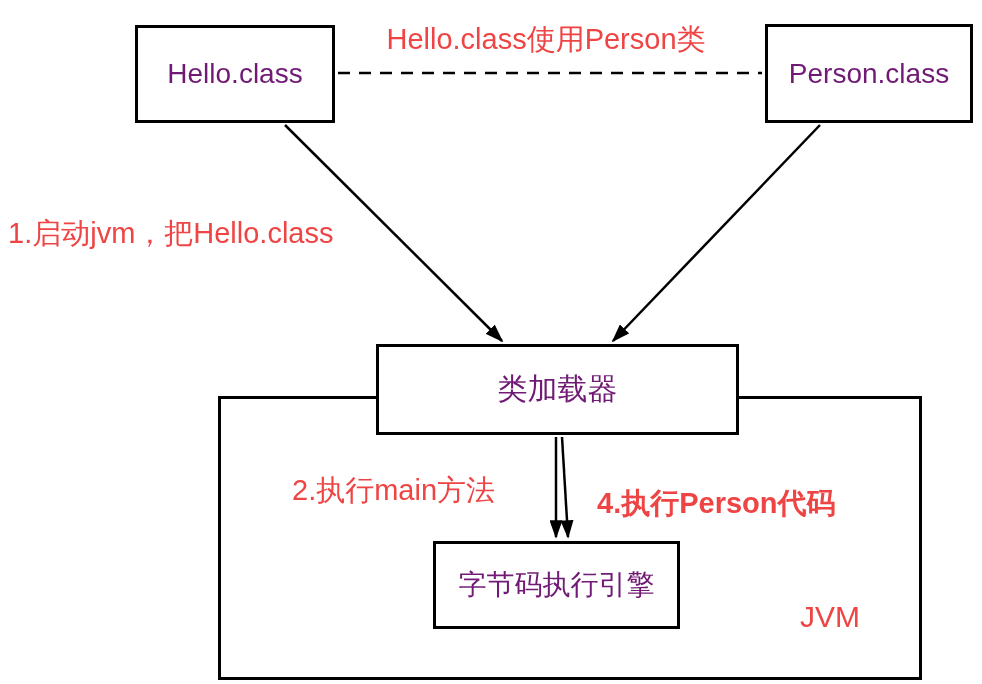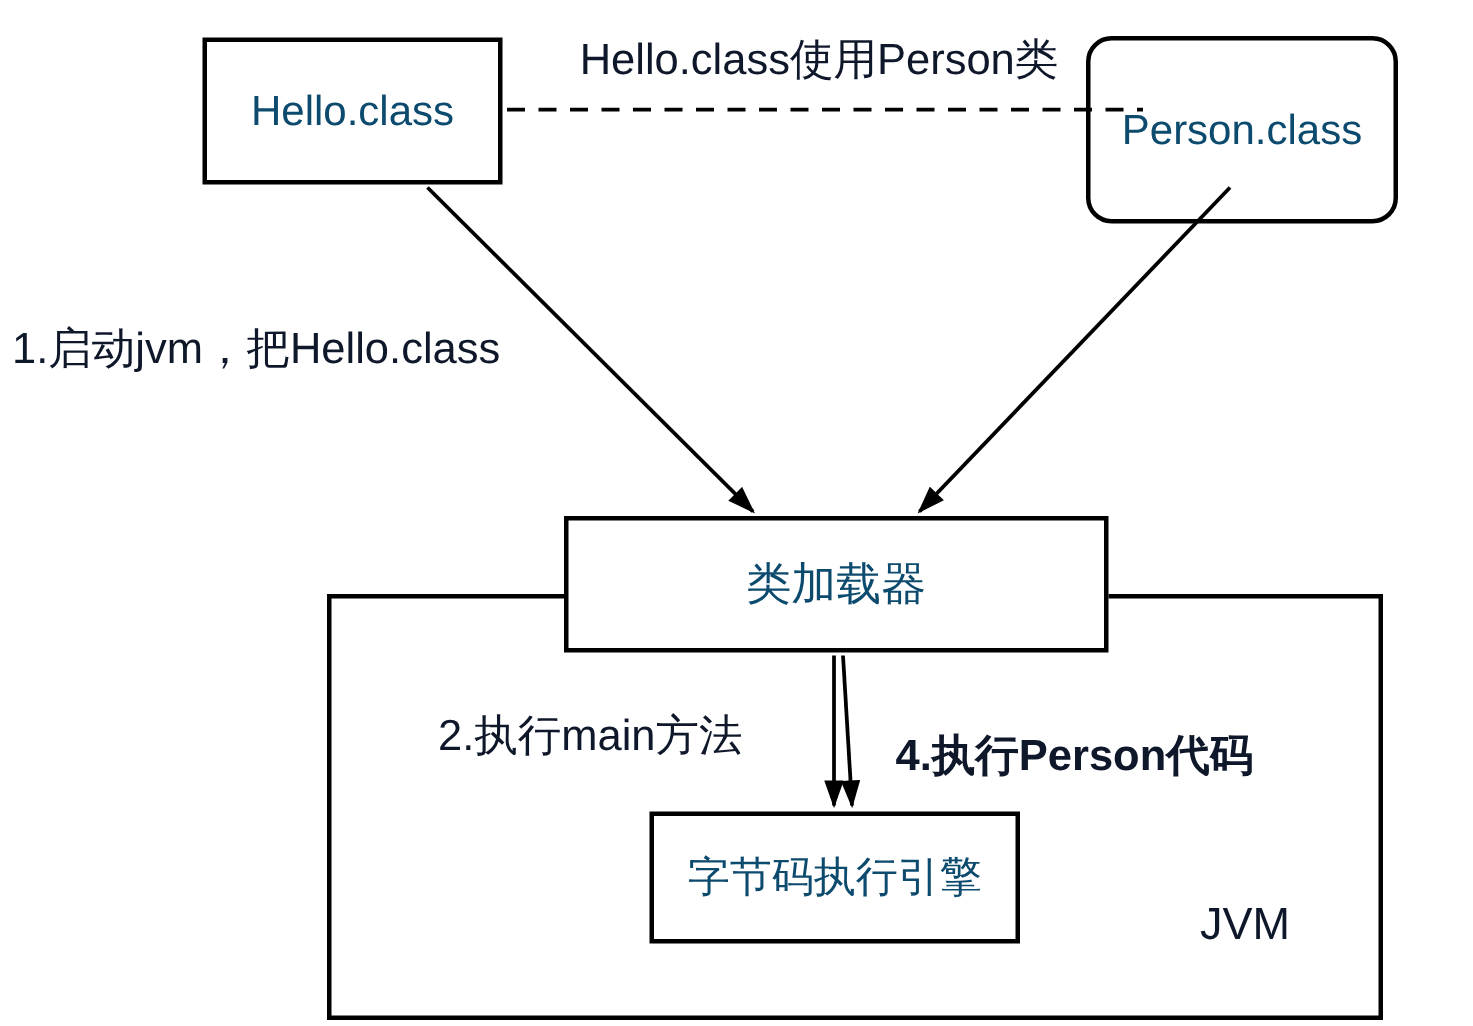--- a/index.html
+++ b/index.html
@@ -21,43 +21,43 @@
     box-sizing: border-box;
     border: 3px solid #000000;
     background: #ffffff;
     display: flex;
     align-items: center;
     justify-content: center;
     text-align: center;
   }
   .box-label {
     font-size: 28px;
-    color: #0c4a6e;
+    color: #701a75;
     white-space: nowrap;
   }
   #hello-box   { left: 135px; top: 25px;  width: 200px; height: 98px; }
-  #person-box  { left: 724px; top: 24px;  width: 208px; height: 125px; border-radius: 17px; }
+  #person-box  { left: 765px; top: 24px;  width: 208px; height: 99px; }
   #jvm-box     { left: 218px; top: 396px; width: 704px; height: 284px; }
   #loader-box  { left: 376px; top: 344px; width: 363px; height: 91px; z-index: 3; }
   #loader-box .box-label { font-size: 30px; }
   #engine-box  { left: 433px; top: 541px; width: 247px; height: 88px; z-index: 3; }
 
   #arrow-layer {
     position: absolute;
     left: 0; top: 0;
     width: 982px; height: 684px;
     z-index: 4;
     pointer-events: none;
   }
 
   .annotation {
     position: absolute;
     z-index: 5;
     font-size: 29px;
-    color: #0f172a;
+    color: #ef4444;
     white-space: nowrap;
     background: transparent;
   }
   #uses-label   { left: 346px; top: 20px; width: 400px; text-align: center; }
   #step1-label  { left: 8px;   top: 214px; width: 370px; text-align: left; line-height: 39px; }
   #step3-label  { left: 527px; top: 182px; }
   #step2-label  { left: 292px; top: 471px; }
   #step4-label  { left: 597px; top: 484px; font-weight: bold; }
   #jvm-label    { left: 790px; top: 588px; width: 80px; text-align: center; font-size: 30px; z-index: 5; margin-top: 12px; }
 </style>

